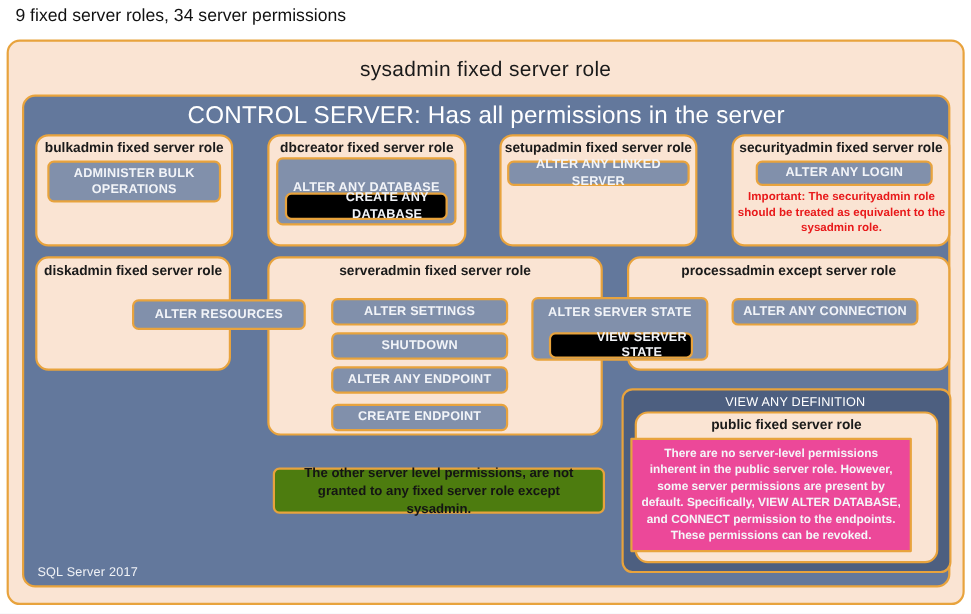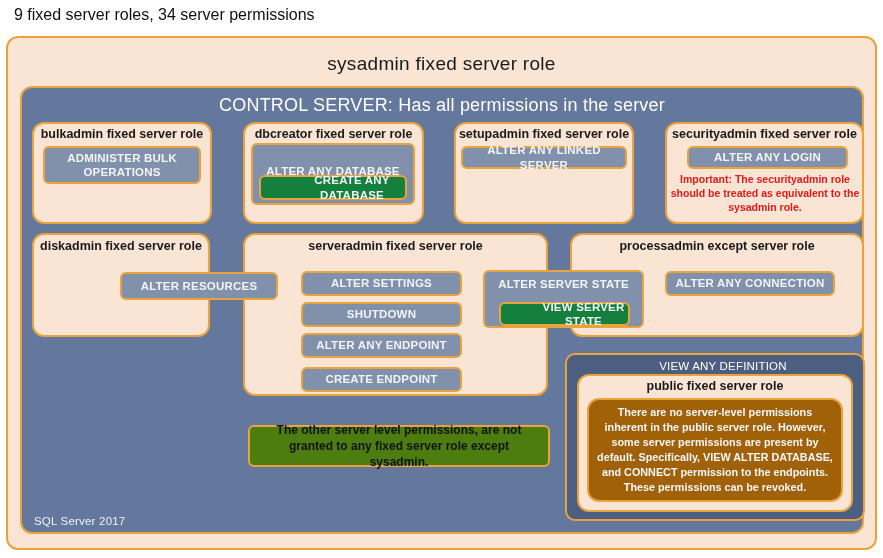--- a/index.html
+++ b/index.html
@@ -27,21 +27,21 @@
   }
   .darkslate{
     background:#4d5f80;border:2px solid #e8a33d;border-radius:10px;
   }
   .perm{
     background:#8190ab;border:2px solid #e8a33d;border-radius:6px;
     color:#f2f4f8;font-size:11.5px;font-weight:700;letter-spacing:.2px;
     display:flex;align-items:center;justify-content:center;text-align:center;
     line-height:1.25;
   }
-  .perm.nested{background:#15803d;padding-left:38px;}
+  .perm.nested{background:#000000;padding-left:38px;}
   .roleTitle{
     font-size:12.5px;font-weight:700;color:#1a1a1a;text-align:center;
     width:100%;line-height:1.2;
   }
   .noteBox{
     background:#4d7c0f;border:2px solid #e8a33d;border-radius:6px;
     font-size:12px;font-weight:700;color:#141414;text-align:center;
     display:flex;align-items:center;justify-content:center;line-height:1.35;
     padding:4px 8px;
   }
@@ -52,21 +52,21 @@
     left:6px;top:46px;width:871px;height:36px;
     display:flex;align-items:center;justify-content:center;
     font-size:19px;font-weight:400;color:#1a1a1a;letter-spacing:.3px;
   }
 
   
   #control{left:20px;top:86px;width:844px;height:448px;}
   #controlLabel{
     left:20px;top:90px;width:844px;height:30px;
     display:flex;align-items:center;justify-content:center;
-    font-size:18px;font-weight:400;color:#ffffff;letter-spacing:.2px;
+    font-size:22px;font-weight:400;color:#ffffff;letter-spacing:.2px;
   }
 
   
   #bulkadmin{left:32px;top:122px;width:180px;height:102px;}
   #dbcreator{left:243px;top:122px;width:181px;height:102px;}
   #setupadmin{left:454px;top:122px;width:180px;height:102px;}
   #securityadmin{left:665px;top:122px;width:199px;height:102px;}
 
   #bulkadminTitle{left:32px;top:127px;width:180px;}
   #dbcreatorTitle{left:243px;top:127px;width:181px;}
@@ -109,22 +109,22 @@
   
   #viewAnyDef{left:565px;top:353px;width:300px;height:168px;}
   #viewAnyDefLabel{
     left:565px;top:357px;width:316px;height:18px;
     display:flex;align-items:center;justify-content:center;
     color:#ffffff;font-size:11.5px;font-weight:400;letter-spacing:.2px;
   }
   #publicRole{left:577px;top:374px;width:276px;height:138px;}
   #publicRoleTitle{left:577px;top:379px;width:276px;}
   #publicNote{
-    left:587px;top:398px;width:256px;height:104px;
-    background:#a16207;border:2px solid #e8a33d;border-radius:12px;
+    left:573px;top:398px;width:256px;height:104px;
+    background:#ec4899;border:2px solid #e8a33d;border-radius:1px;
     color:#f4f6f9;font-size:10.8px;font-weight:700;text-align:center;
     line-height:1.38;display:flex;align-items:center;justify-content:center;
     padding:4px 7px;box-sizing:border-box;
   }
 
   
   #otherPermNote{left:248px;top:425px;width:302px;height:42px;}
   #footer{
     left:34px;top:512px;width:200px;height:18px;
     color:#f0f2f6;font-size:11.5px;font-weight:400;letter-spacing:.2px;

